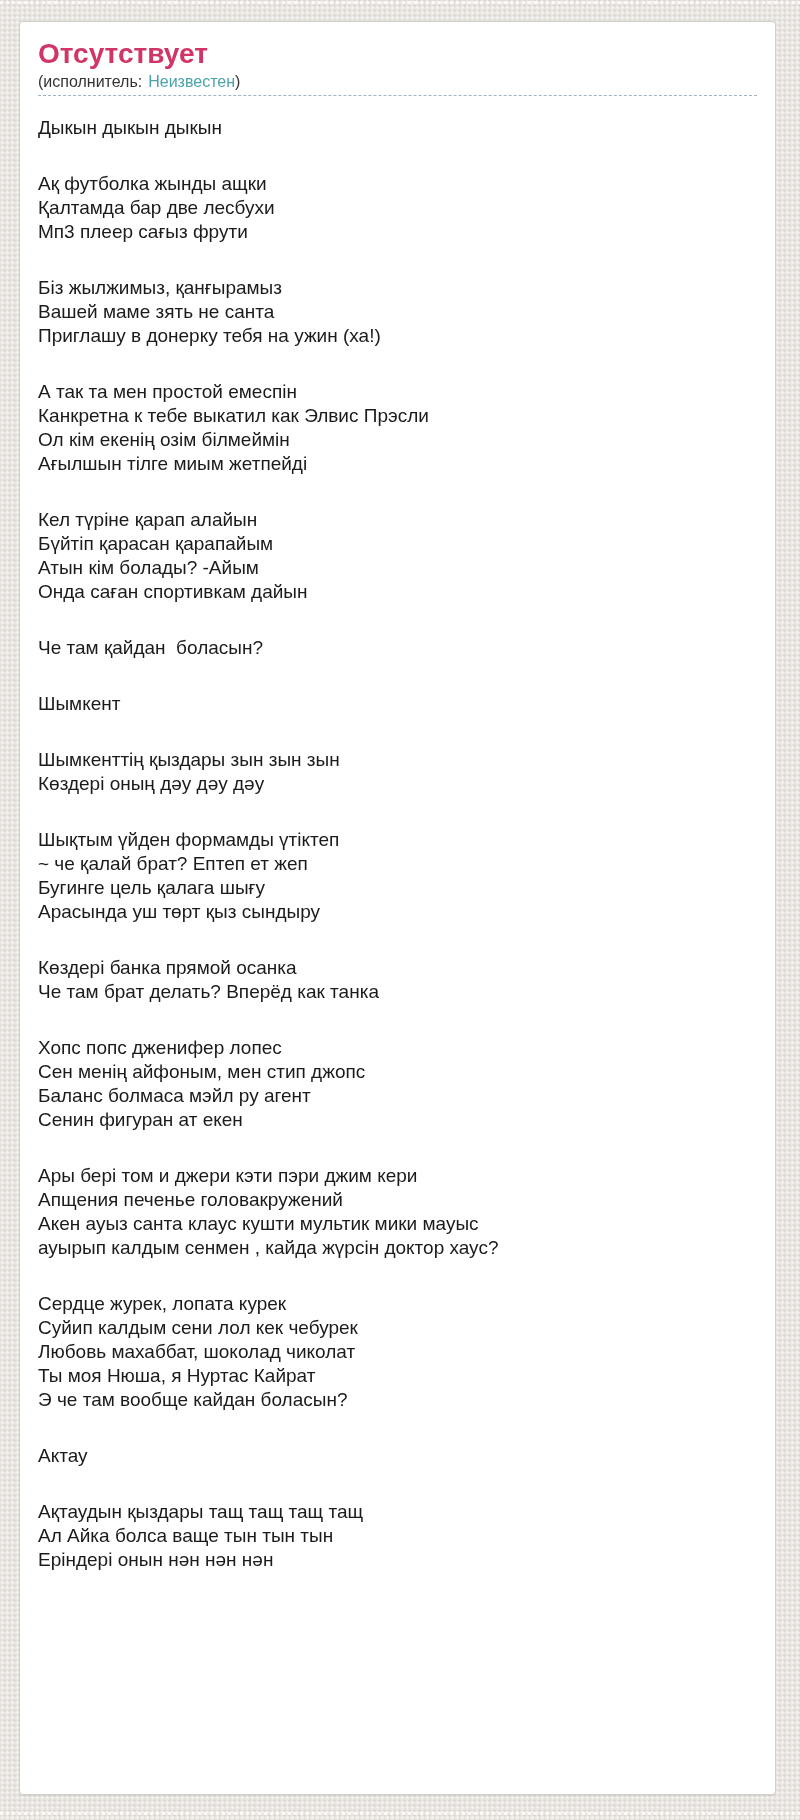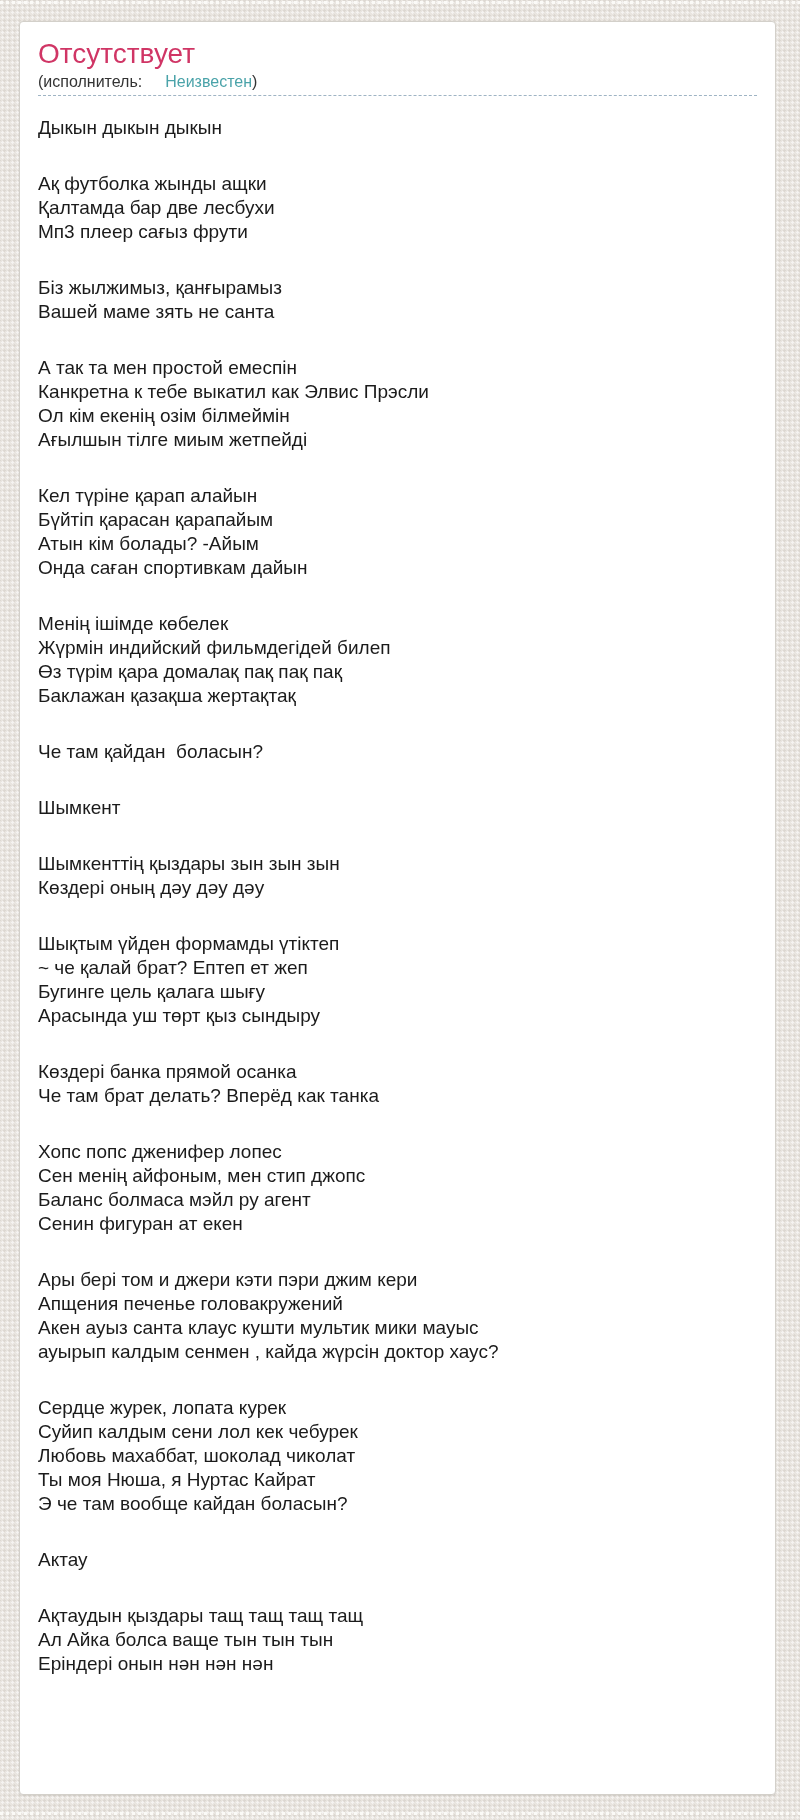--- a/index.html
+++ b/index.html
@@ -42,35 +42,35 @@
     border: 1px solid #d3d0ca;
     border-radius: 4px;
     box-shadow: 0 1px 2px rgba(0,0,0,0.07);
     padding: 14px 18px 20px 18px;
   }
 
   .title {
     margin: 2px 0 0 0;
     font-size: 28px;
     line-height: 32px;
-    font-weight: 400;
+    font-weight: 700;
     color: var(--title-color, #d03565);
   }
 
   .artist {
     margin-top: 2px;
     font-size: 16px;
     line-height: 20px;
     color: #333333;
   }
   .artist-link {
     color: var(--link-color, #4aa3a9);
     text-decoration: none;
     cursor: pointer;
-    margin-left: 23px;
+    margin-left: 6px;
   }
 
   .divider {
     margin-top: 3px;
     border-bottom: 1px dashed var(--divider-color, #9fb4c4);
     height: 0;
   }
 
   .lyrics {
     margin-top: 20px;
@@ -99,38 +99,33 @@
         <div class="line">Дыкын дыкын дыкын</div>
       </div>
       <div class="stanza">
         <div class="line">Ақ футболка жынды ащки</div>
         <div class="line">Қалтамда бар две лесбухи</div>
         <div class="line">Мп3 плеер сағыз фрути</div>
       </div>
       <div class="stanza">
         <div class="line">Біз жылжимыз, қанғырамыз</div>
         <div class="line">Вашей маме зять не санта</div>
+        <div class="line">Приглашу в донерку тебя на ужин (ха!)</div>
       </div>
       <div class="stanza">
         <div class="line">А так та мен простой емеспін</div>
         <div class="line">Канкретна к тебе выкатил как Элвис Прэсли</div>
         <div class="line">Ол кім екенің озім білмеймін</div>
         <div class="line">Ағылшын тілге миым жетпейді</div>
       </div>
       <div class="stanza">
         <div class="line">Кел түріне қарап алайын</div>
         <div class="line">Бүйтіп қарасан қарапайым</div>
         <div class="line">Атын кім болады? -Айым</div>
         <div class="line">Онда саған спортивкам дайын</div>
-      </div>
-      <div class="stanza">
-        <div class="line">Менің ішімде көбелек</div>
-        <div class="line">Жүрмін индийский фильмдегідей билеп</div>
-        <div class="line">Өз түрім қара домалақ пақ пақ пақ</div>
-        <div class="line">Баклажан қазақша жертақтақ</div>
       </div>
       <div class="stanza">
         <div class="line">Че там қайдан  боласын?</div>
       </div>
       <div class="stanza">
         <div class="line">Шымкент</div>
       </div>
       <div class="stanza">
         <div class="line">Шымкенттің қыздары зын зын зын</div>
         <div class="line">Көздері оның дәу дәу дәу</div>

